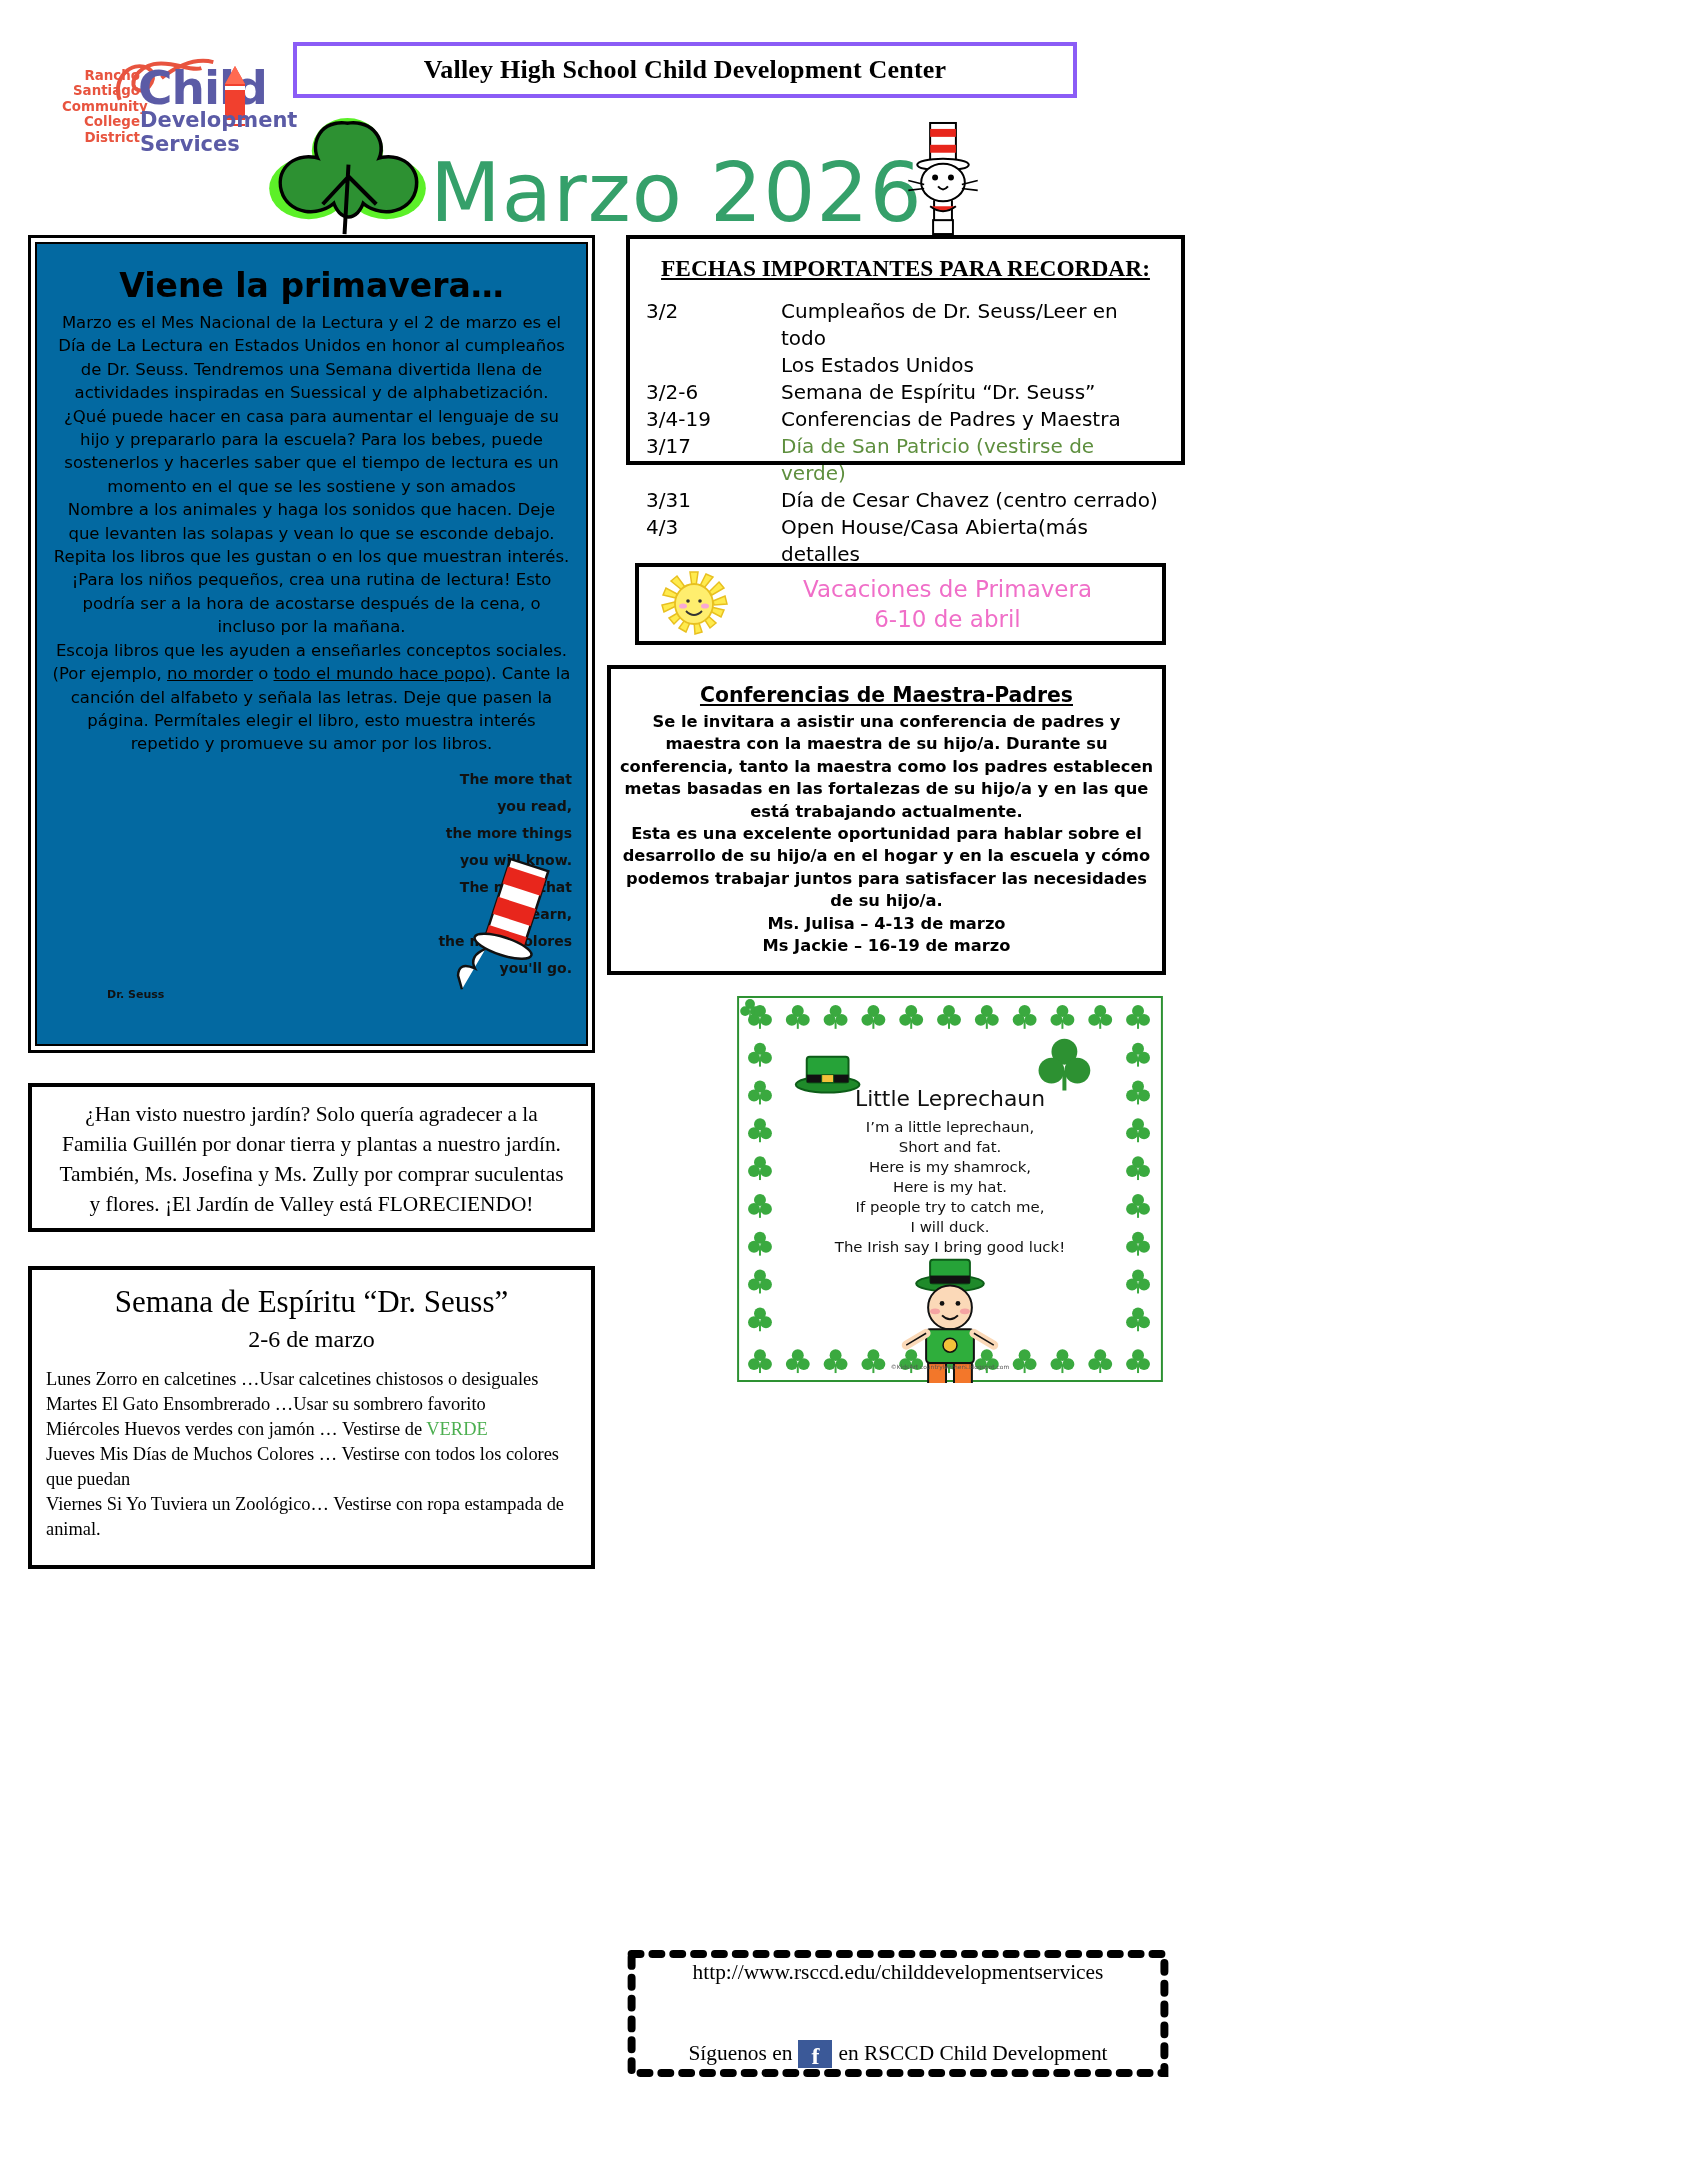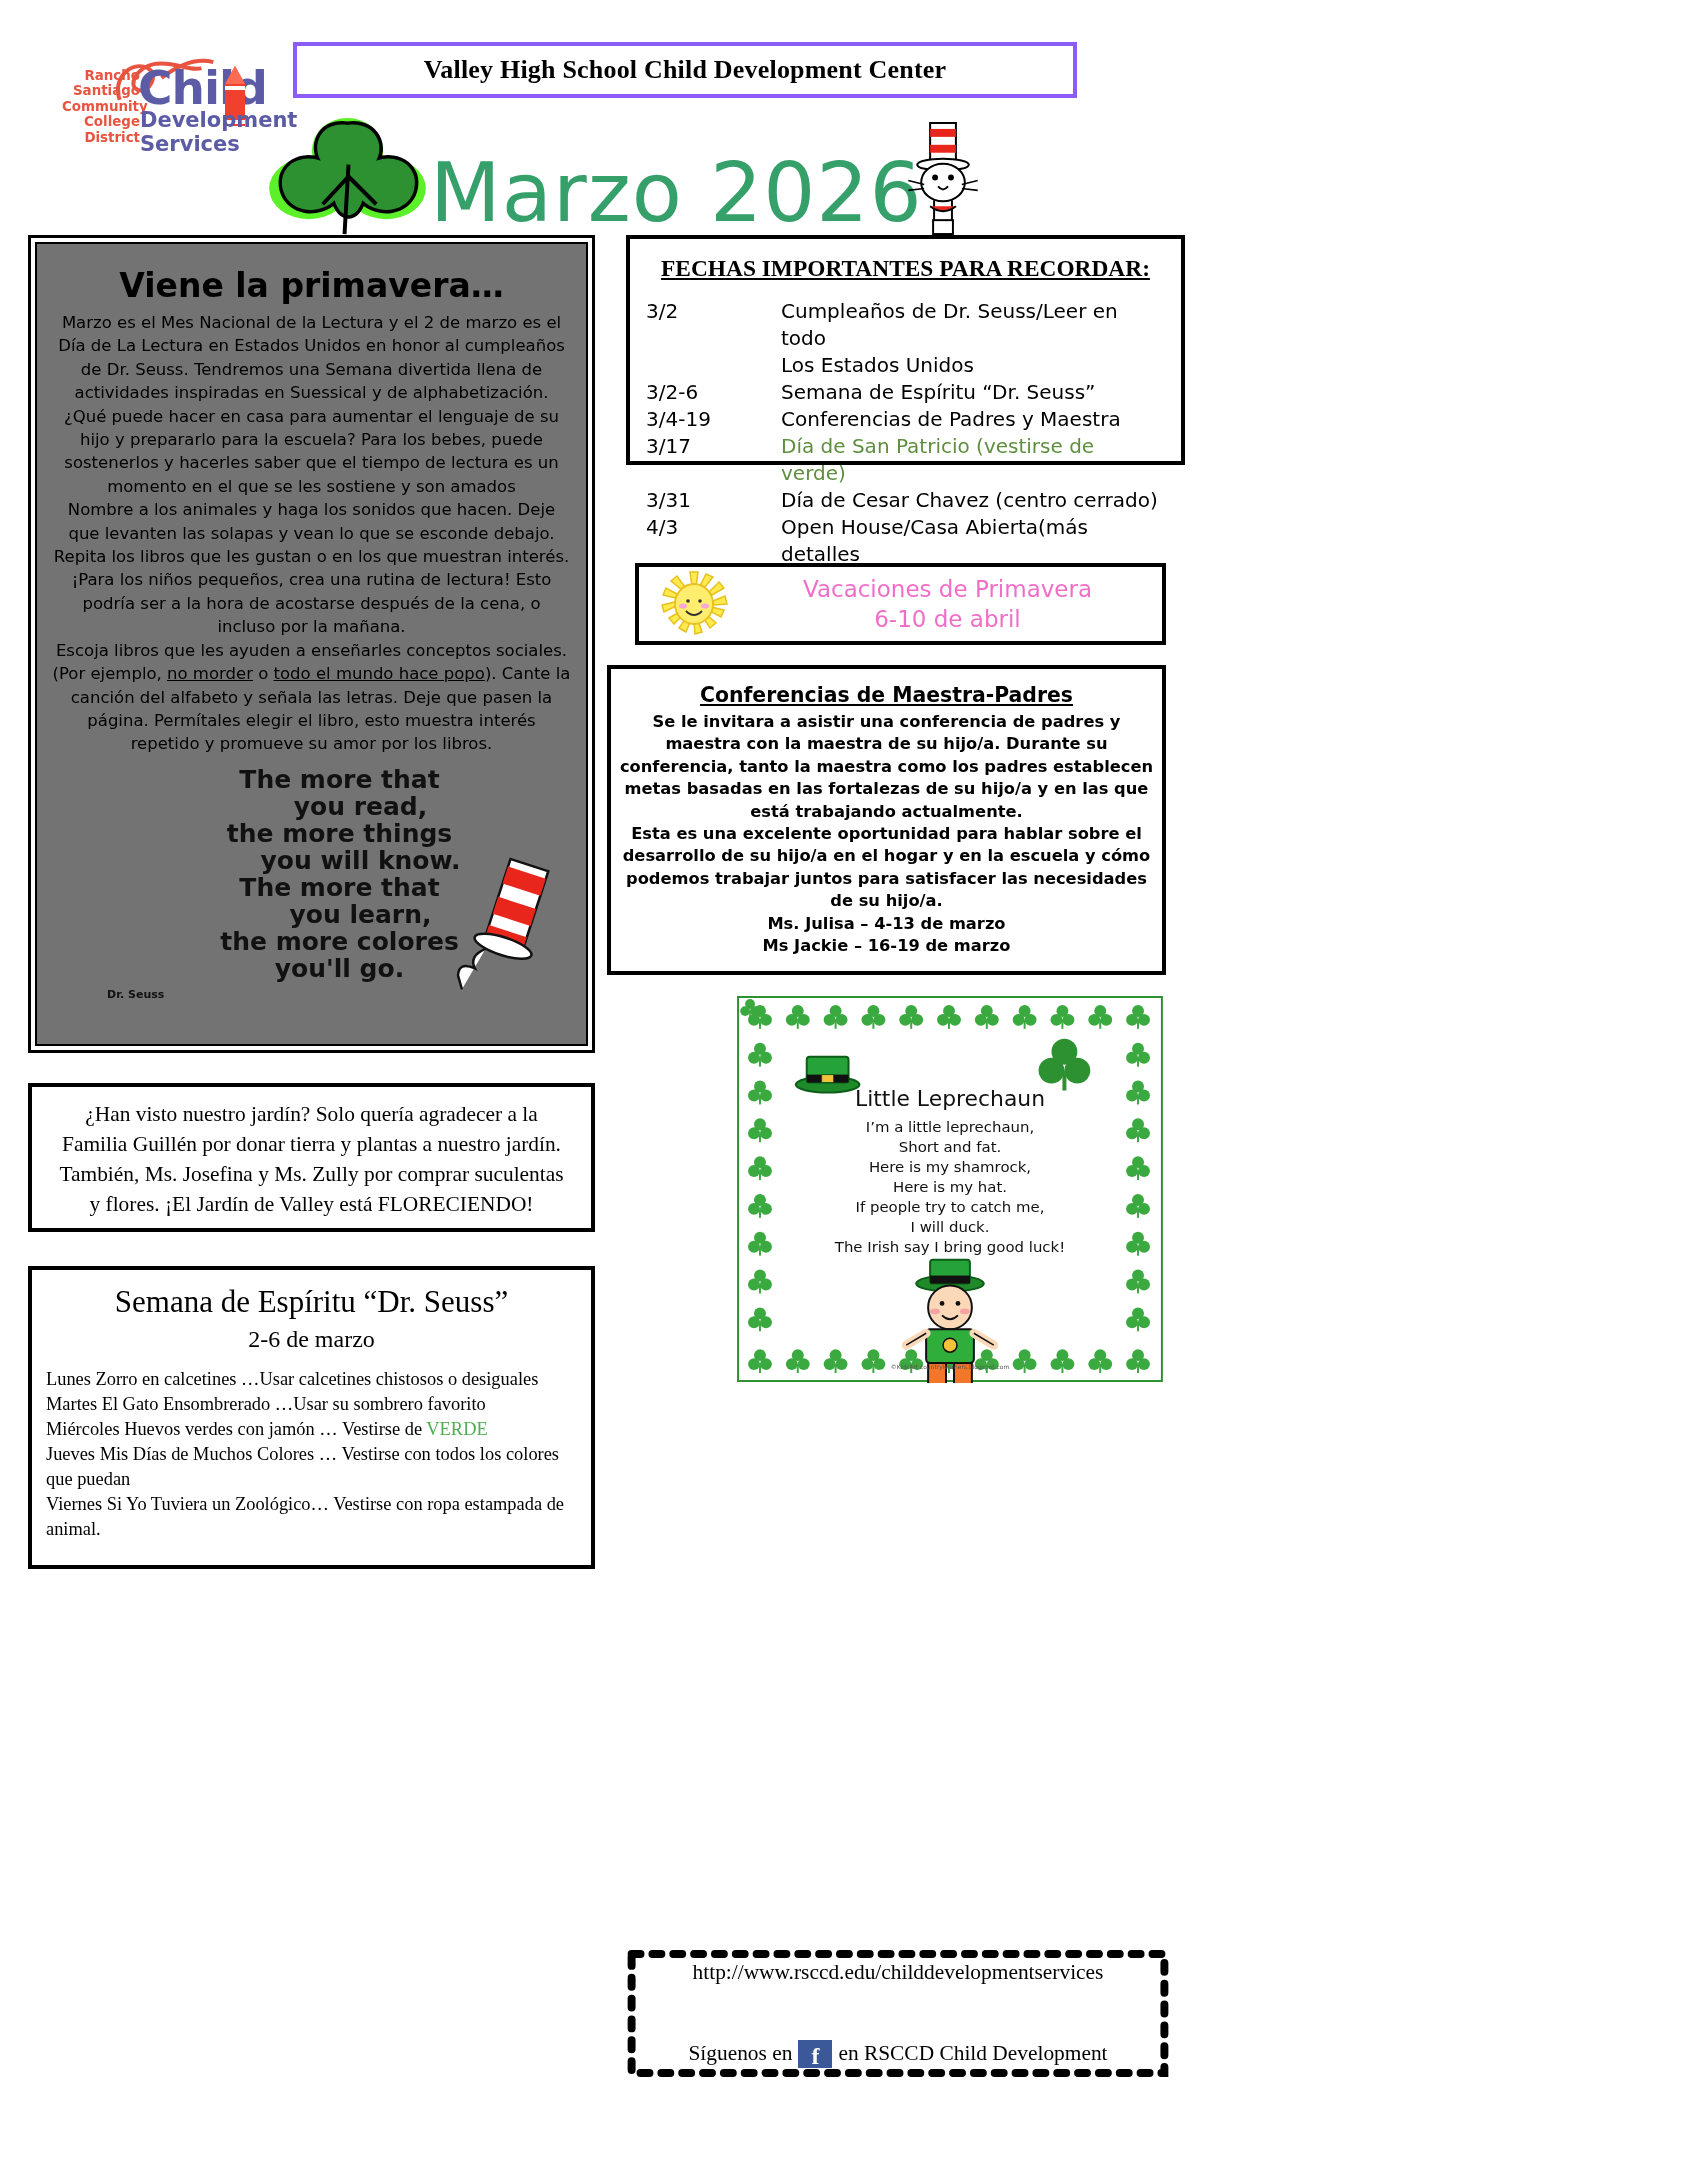--- a/index.html
+++ b/index.html
@@ -49,43 +49,43 @@
     font-family:"DejaVu Sans", sans-serif;
     font-size:82px; color:#35a06a; font-weight:400; letter-spacing:1px;
   }
   .cat-hat-img { position:absolute; left:900px; top:121px; }
 
   
   .dblbox {
     position:absolute; background:#fff;
     border:3px solid #000; padding:4px;
   }
-  .dblbox > .inner { border:2px solid #000; width:100%; height:100%; background:#737373; padding:10px 14px; }
+  .dblbox > .inner { border:2px solid #000; width:100%; height:100%; background:#0369a1; padding:10px 14px; }
   .simplebox { position:absolute; background:#fff; border:4px solid #000; }
 
   
   #left-article { left:28px; top:235px; width:567px; height:818px; }
   .art-head {
     text-align:center;
     font-family:"DejaVu Sans", sans-serif;
     font-weight:bold; font-size:33px; color:#000; margin:12px 0 6px;
   }
   .art-body {
     text-align:center;
     font-family:"DejaVu Sans", sans-serif;
     font-size:16.5px; line-height:23.4px; color:#000;
   }
   .art-body p { margin:0; }
   .art-body u { text-decoration:underline; }
 
   .quote-art { position:relative; margin-top:10px; height:229px; }
   .quote-lines {
     font-family:"DejaVu Sans", sans-serif;
-    font-weight:bold; font-size:25px; line-height:27px; color:#111;
-    text-align:center; padding-left:56px;
+    font-weight:bold; font-size:14px; line-height:27px; color:#111;
+    text-align:right; padding-left:56px;
   }
   .quote-lines .ind { padding-left:42px; display:block; }
   .quote-attr {
     font-family:"DejaVu Sans", sans-serif;
     font-weight:bold; font-size:11px; color:#111;
     padding-left:56px; margin-top:6px;
   }
   .hat-svg { position:absolute; right:10px; bottom:-6px; }
 
   

